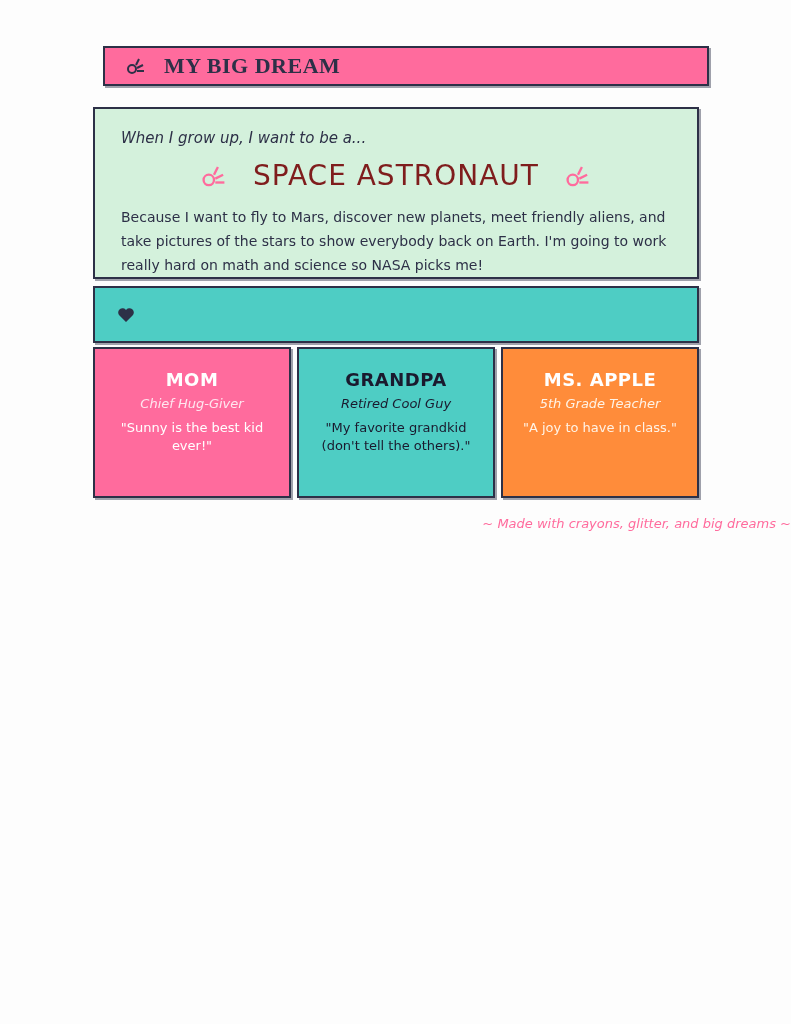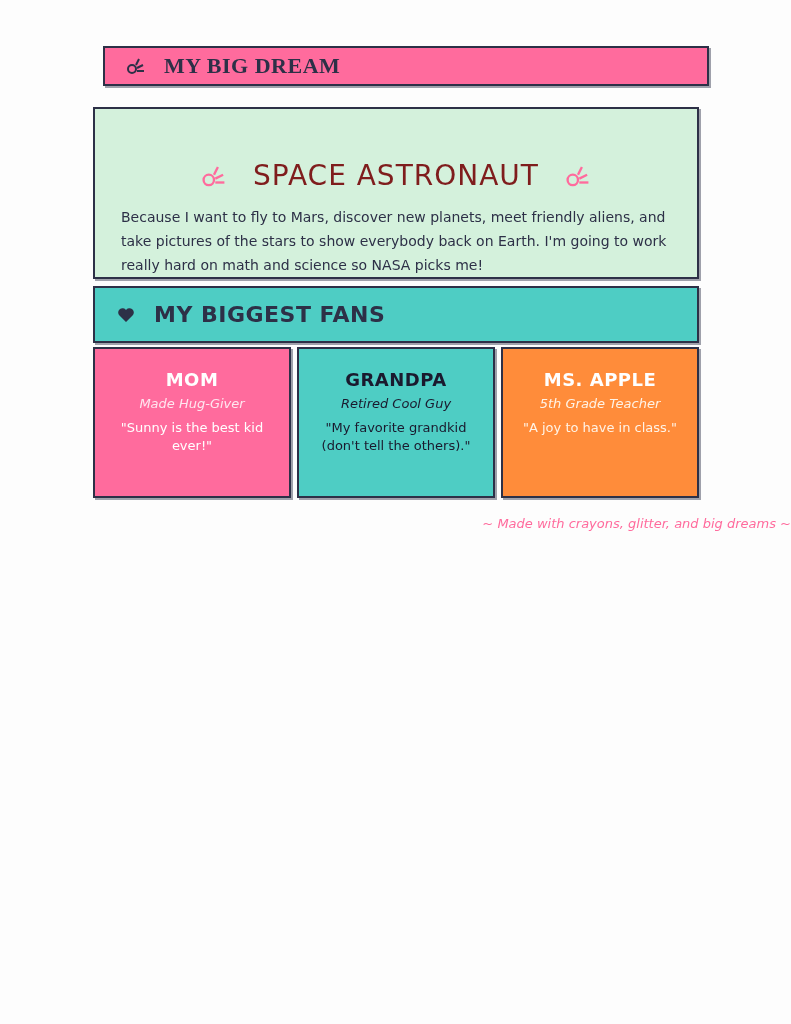--- a/index.html
+++ b/index.html
@@ -71,20 +71,21 @@
         <circle cx="6" cy="13" r="4" fill="none" stroke="#2d3047" stroke-width="2"></circle>
         <line x1="10" y1="9" x2="13" y2="3" stroke="#2d3047" stroke-width="2"></line>
         <line x1="11" y1="12" x2="17" y2="9" stroke="#2d3047" stroke-width="2"></line>
         <line x1="11" y1="15" x2="18" y2="15" stroke="#2d3047" stroke-width="2"></line>
       </svg>
   </span>
   <span class="t">MY BIG DREAM</span>
 </div>
 
 <div class="box" id="dream-box">
+  <div class="intro">When I grow up, I want to be a...</div>
   <div class="career">
     <span class="ci">
       <svg width="26" height="26" viewBox="0 0 20 20">
           <circle cx="6" cy="13" r="4" fill="none" stroke="#ff6b9d" stroke-width="1.8"></circle>
           <line x1="10" y1="9" x2="13" y2="3" stroke="#ff6b9d" stroke-width="1.8"></line>
           <line x1="11" y1="12" x2="17" y2="9" stroke="#ff6b9d" stroke-width="1.8"></line>
           <line x1="11" y1="15" x2="18" y2="15" stroke="#ff6b9d" stroke-width="1.8"></line>
         </svg>
     </span>
     <span class="ct">SPACE ASTRONAUT</span>
@@ -99,26 +100,25 @@
   </div>
   <div class="reason">Because I want to fly to Mars, discover new planets, meet friendly aliens, and take pictures of the stars to show everybody back on Earth. I'm going to work really hard on math and science so NASA picks me!</div>
 </div>
 
 <div class="box hdr" id="hdr-fans">
   <span class="ic">
     <svg width="18" height="16" viewBox="0 0 18 16">
         <path d="M9 15 L2 8 A4 4 0 0 1 9 3 A4 4 0 0 1 16 8 Z" fill="#2d3047"></path>
       </svg>
   </span>
-  <span class="t">MY BIGGEST FANS</span>
 </div>
 
 <div class="box card" id="card-0">
   <div class="name">MOM</div>
-  <div class="role">Made Hug-Giver</div>
+  <div class="role">Chief Hug-Giver</div>
   <div class="quote">"Sunny is the best kid ever!"</div>
 </div>
 
 <div class="box card" id="card-1">
   <div class="name">GRANDPA</div>
   <div class="role">Retired Cool Guy</div>
   <div class="quote">"My favorite grandkid (don't tell the others)."</div>
 </div>
 
 <div class="box card" id="card-2">

